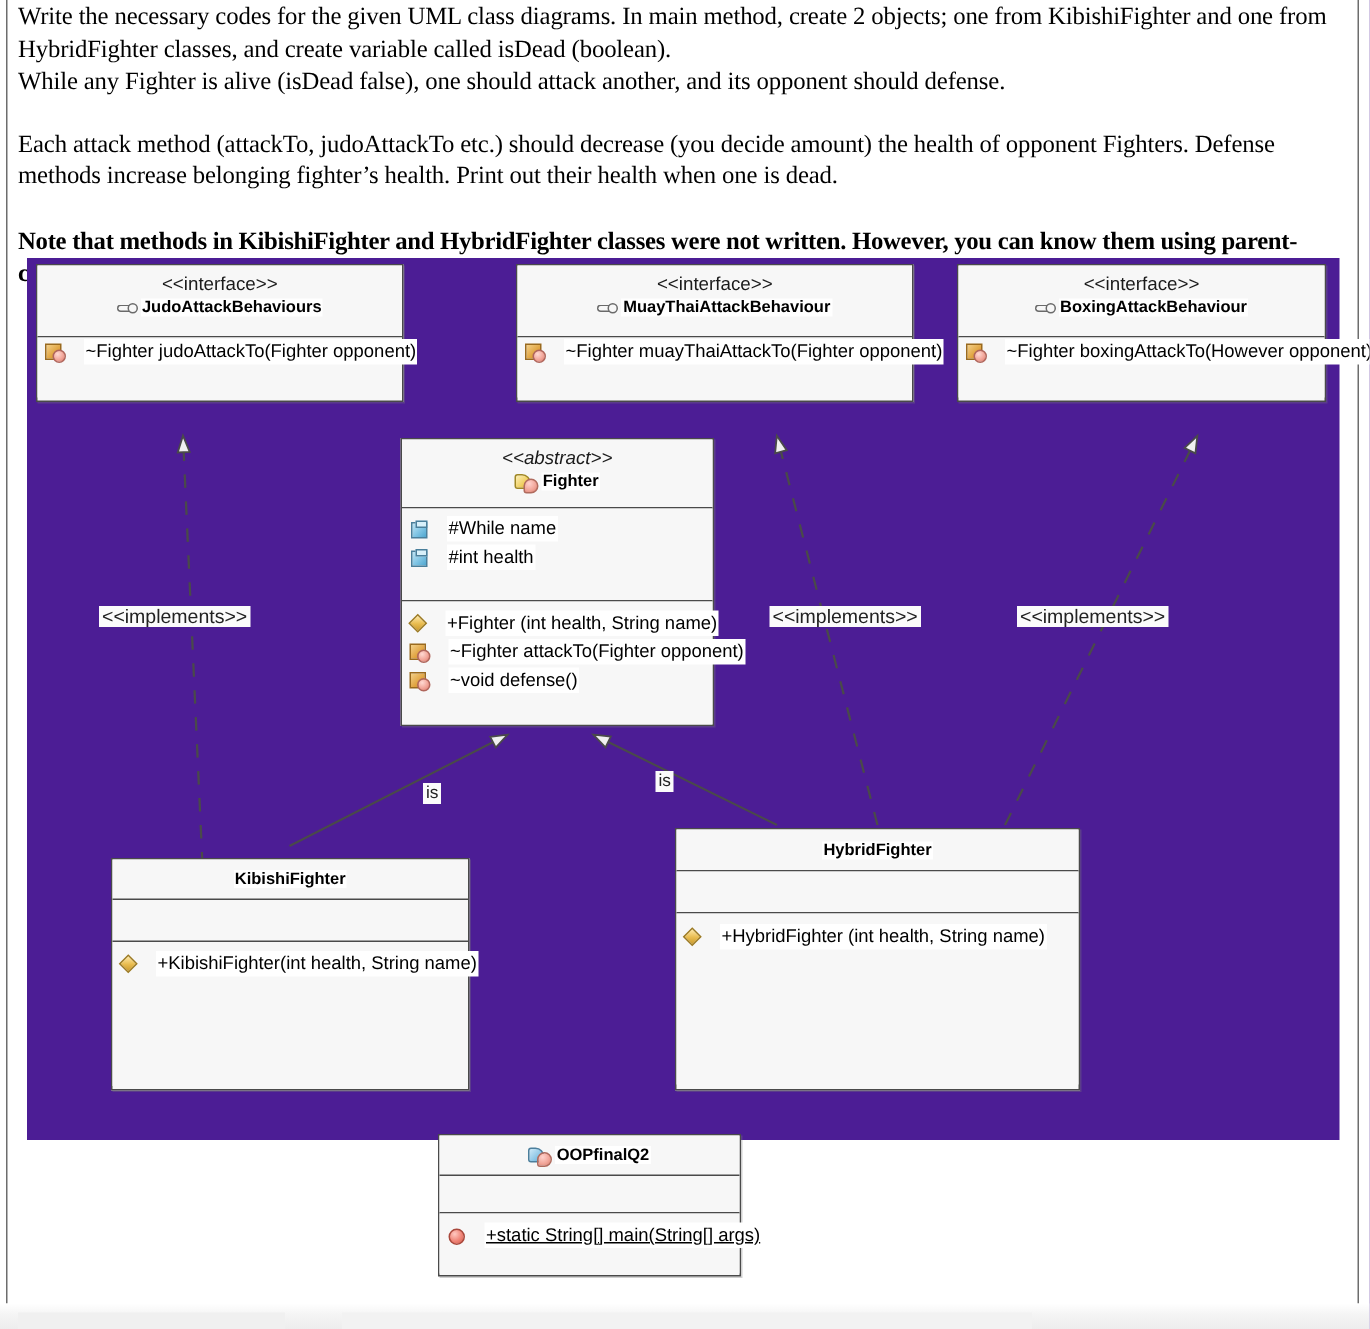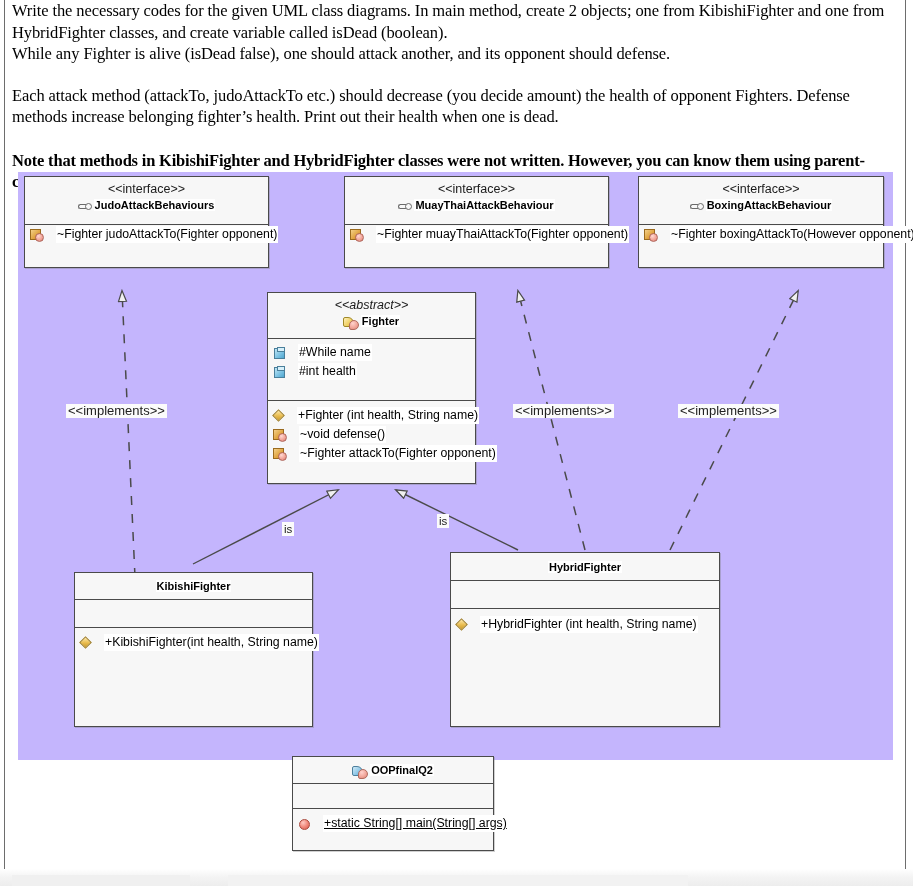--- a/index.html
+++ b/index.html
@@ -68,21 +68,21 @@
     letter-spacing: -0.2px;
   }
 
   
   #diagram {
     position: absolute;
     left: 18px;
     top: 172px;
     width: 875px;
     height: 588px;
-    background: #c4b5fd;
+    background: #4c1d95;
   }
   #diagram svg.wires {
     position: absolute;
     left: 0; top: 0;
     width: 875px; height: 688px;
     overflow: visible;
   }
 
   
   .uml {
@@ -323,25 +323,25 @@
         <span class="txt">#int health</span>
       </div>
     </div>
     <div class="compartment" style="height:82px; padding-top:5px;">
       <div class="member">
         <i class="ico ico-ctor"></i>
         <span class="txt">+Fighter (int health, String name)</span>
       </div>
       <div class="member">
         <i class="ico ico-method"></i>
+        <span class="txt">~Fighter attackTo(Fighter opponent)</span>
+      </div>
+      <div class="member">
+        <i class="ico ico-method"></i>
         <span class="txt">~void defense()</span>
-      </div>
-      <div class="member">
-        <i class="ico ico-method"></i>
-        <span class="txt">~Fighter attackTo(Fighter opponent)</span>
       </div>
     </div>
   </div>
 
   <div class="uml" style="left:56px; top:400px; width:239px; height:155px;">
     <div class="hdr" style="height:27px; padding-top:5px;">
       <span class="cname"><span class="label">KibishiFighter</span></span>
     </div>
     <div class="compartment bordered" style="height:28px;"></div>
     <div class="compartment" style="height:96px; padding-top:5px;">

